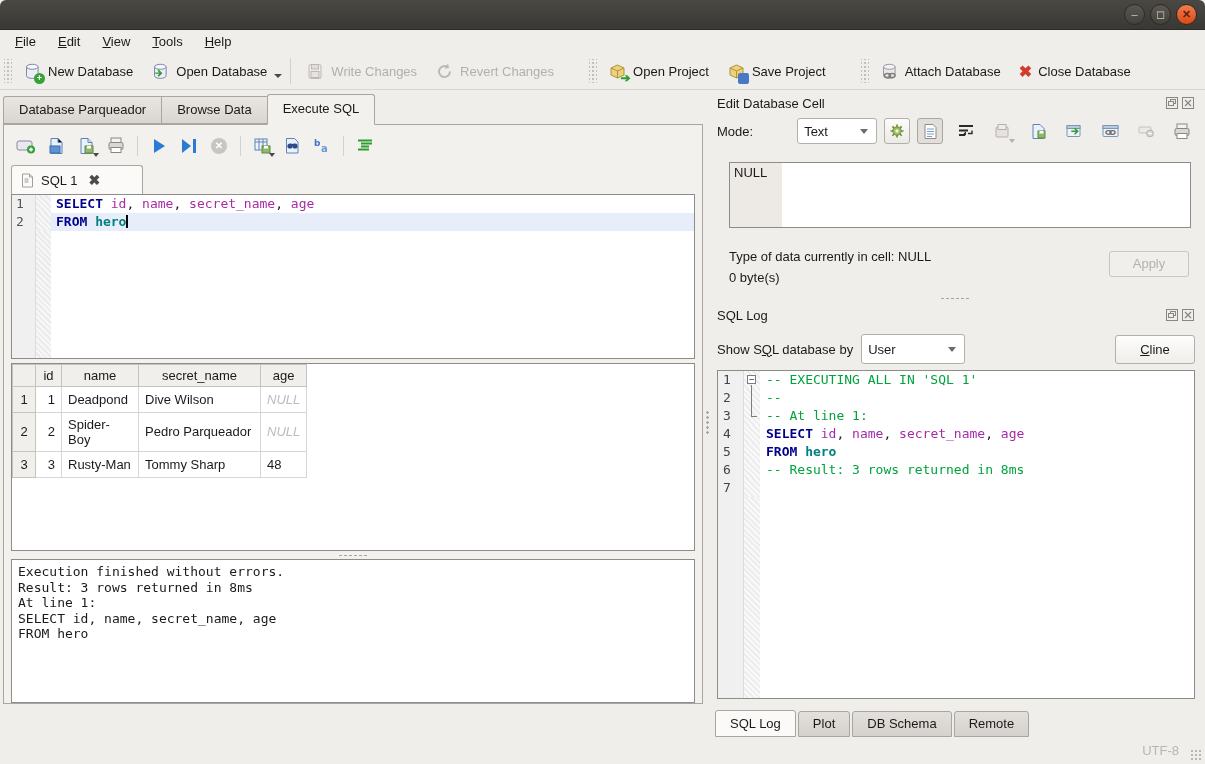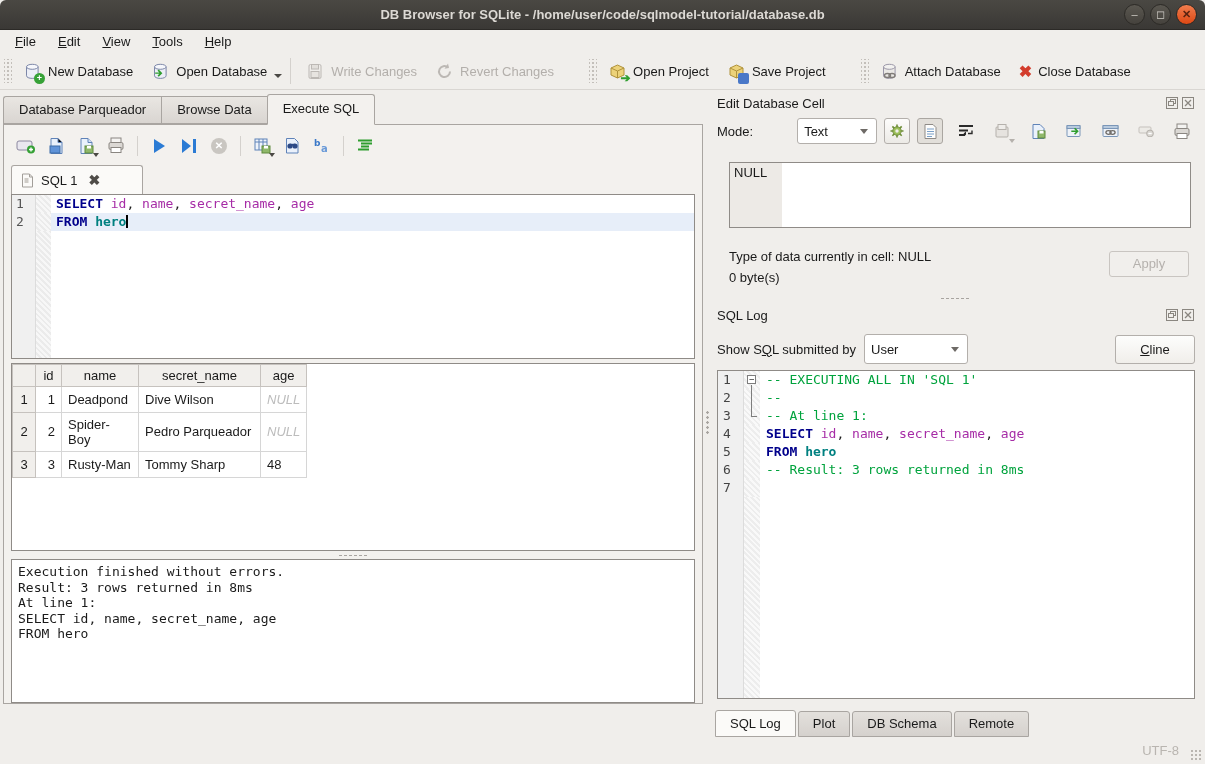--- a/index.html
+++ b/index.html
@@ -144,21 +144,20 @@
   .grip { position:absolute; right:3px; bottom:3px; width:12px; height:12px; background-image:radial-gradient(#b9b5b0 1px, transparent 1.2px); background-size:4px 4px; }
 
   svg { display:block; }
 </style>
 </head>
 <body>
 
 <div class="window">
 
   <div class="titlebar">
-    <div class="title">DB Browser for SQLite - /home/user/code/sqlmodel-tutorial/database.db</div>
     <div class="win-controls">
       <div class="wbtn">–</div>
       <div class="wbtn">◻</div>
       <div class="wbtn close">✕</div>
     </div>
   </div>
 
   <div class="menubar">
     <div class="menu-item"><span class="u">F</span><span>ile</span></div>
     <div class="menu-item"><span class="u">E</span><span>dit</span></div>
@@ -532,21 +531,21 @@
           </span>
         <span class="dock-btn">
             <svg width="12" height="12" viewBox="0 0 12 12">
               <rect x="0.5" y="0.5" width="11" height="11" fill="none" stroke="#8a8680"></rect>
               <path d="M3 3l6 6M9 3l-6 6" stroke="#8a8680" stroke-width="1.3"></path>
             </svg>
           </span>
       </div>
 
       <div class="show-row">
-        <span><span>Show S</span><span class="u">Q</span><span>L submitted by</span></span>
+        <span><span>Show S</span><span class="u">Q</span><span>L database by</span></span>
         <div class="selectbox filter-select">
           <span>User</span>
           <span class="sel-arrow" style="top:12px;"></span>
         </div>
         <div class="clear-btn"><span class="u">C</span><span>line</span></div>
       </div>
 
       <div class="log-box">
         <div class="log-line">
           <div class="log-num">1</div>

